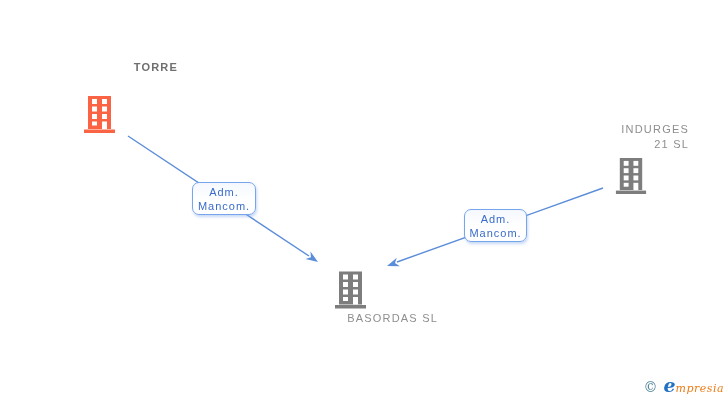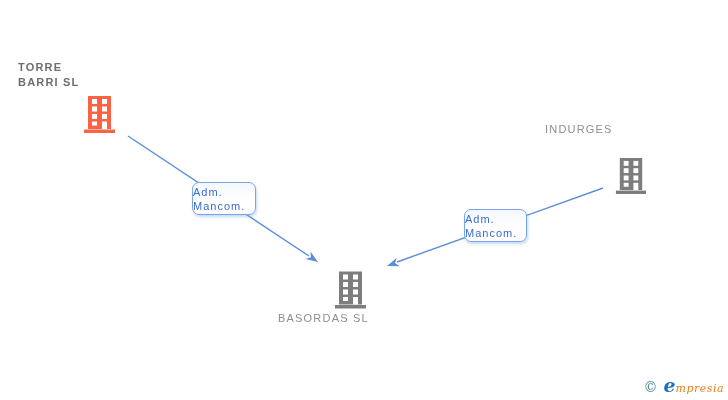--- a/index.html
+++ b/index.html
@@ -31,36 +31,36 @@
 
   
   .edge-label{
     position:absolute;z-index:2;
     background:linear-gradient(180deg,#f4f8fe 0%,#ffffff 55%);
     border:1.5px solid var(--edge-label-border);
     border-radius:7px;
     box-shadow:1px 2px 3px rgba(130,170,235,.45);
     color:var(--edge-label-text);
     font-size:11px;letter-spacing:1px;line-height:14px;
-    text-align:left;
+    text-align:center;
     display:flex;flex-direction:column;justify-content:center;
   }
   .edge-label-1{left:192px;top:182px;width:64px;height:33px;}
   .edge-label-2{left:464px;top:209px;width:63px;height:33px;}
 
   
   .node-label{
     position:absolute;z-index:2;
-    text-align:left;font-size:11px;letter-spacing:1.2px;line-height:15px;
+    text-align:right;font-size:11px;letter-spacing:1.2px;line-height:15px;
     color:var(--node-label-normal);
     white-space:nowrap;
   }
   .node-label.bold{font-weight:bold;color:var(--node-label-bold);}
   .label-torre{left:18px;top:60px;width:160px;}
-  .label-indurges{left:545px;top:122px;width:160px;}
+  .label-indurges{left:529px;top:122px;width:160px;}
   .label-basordas{left:278px;top:311px;width:160px;}
 
   .node-icon{position:absolute;z-index:2;display:block;}
   .icon-torre{left:84px;top:96px;color:var(--node-orange);}
   .icon-indurges{left:615px;top:158px;color:var(--node-gray);}
   .icon-basordas{left:335px;top:271px;color:var(--node-gray);}
 
   
   .watermark{
     position:absolute;z-index:2;right:4px;bottom:4px;
@@ -92,37 +92,37 @@
     <span>Adm.</span>
     <span>Mancom.</span>
   </div>
   <div class="edge-label edge-label-2">
     <span>Adm.</span>
     <span>Mancom.</span>
   </div>
 
   <div class="node-label bold label-torre">
     <div>TORRE</div>
-    <div>BARRI SL</div>
   </div>
   <svg class="node-icon icon-torre" width="31" height="37" viewBox="0 0 31 37">
     <rect x="4" y="0" width="23" height="33" fill="currentColor"></rect>
     <rect x="0" y="33.5" width="31" height="3.5" fill="currentColor"></rect>
     <rect x="8" y="3" width="5" height="5" fill="#ffffff"></rect>
     <rect x="18" y="3" width="5" height="5" fill="#ffffff"></rect>
     <rect x="8" y="10.5" width="5" height="5" fill="#ffffff"></rect>
     <rect x="18" y="10.5" width="5" height="5" fill="#ffffff"></rect>
     <rect x="8" y="18" width="5" height="5" fill="#ffffff"></rect>
     <rect x="18" y="18" width="5" height="5" fill="#ffffff"></rect>
     <rect x="8" y="25.5" width="5" height="4" fill="#ffffff"></rect>
     <rect x="18" y="25.5" width="5" height="7.5" fill="#ffffff"></rect>
   </svg>
 
   <div class="node-label label-indurges">
     <div>INDURGES</div>
+    <div>21 SL</div>
   </div>
   <svg class="node-icon icon-indurges" width="32" height="36" viewBox="0 0 31 37">
     <rect x="4" y="0" width="23" height="33" fill="currentColor"></rect>
     <rect x="0" y="33.5" width="31" height="3.5" fill="currentColor"></rect>
     <rect x="8" y="3" width="5" height="5" fill="#ffffff"></rect>
     <rect x="18" y="3" width="5" height="5" fill="#ffffff"></rect>
     <rect x="8" y="10.5" width="5" height="5" fill="#ffffff"></rect>
     <rect x="18" y="10.5" width="5" height="5" fill="#ffffff"></rect>
     <rect x="8" y="18" width="5" height="5" fill="#ffffff"></rect>
     <rect x="18" y="18" width="5" height="5" fill="#ffffff"></rect>

